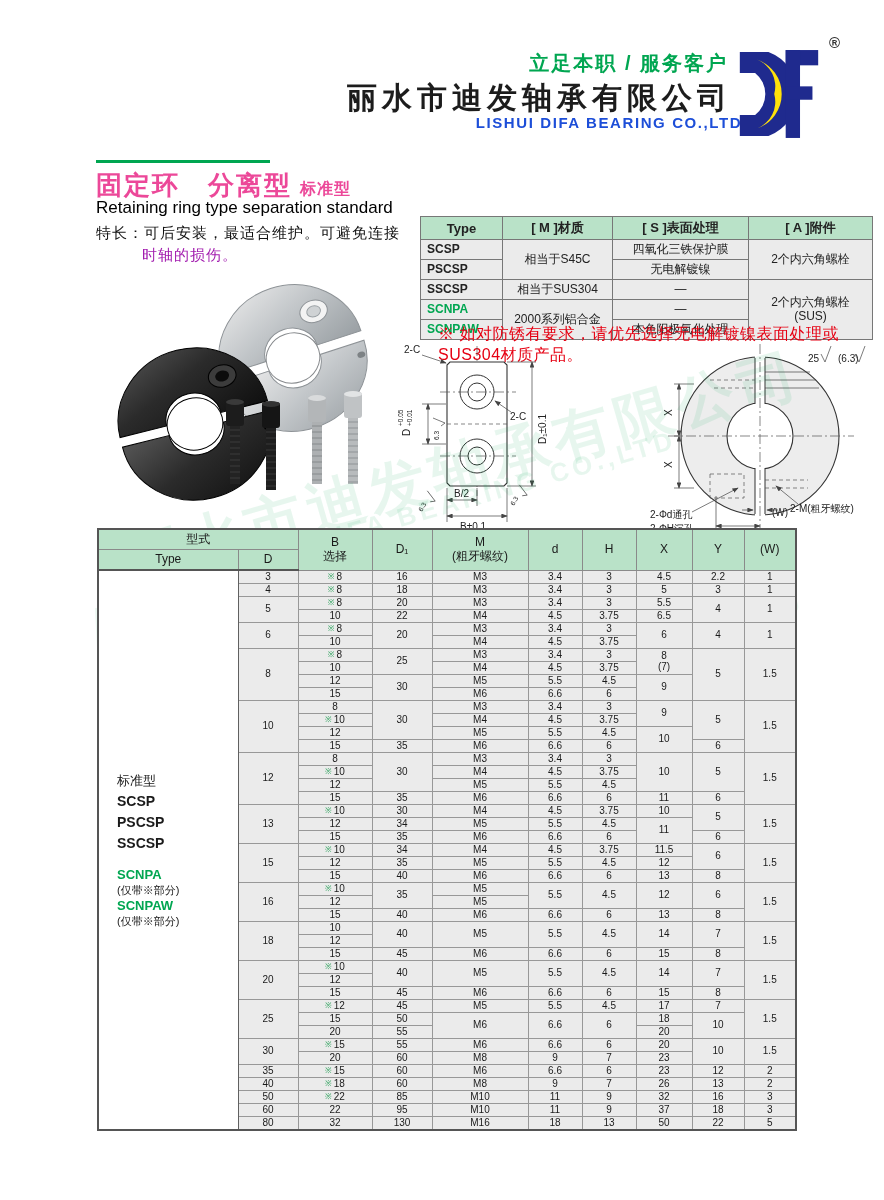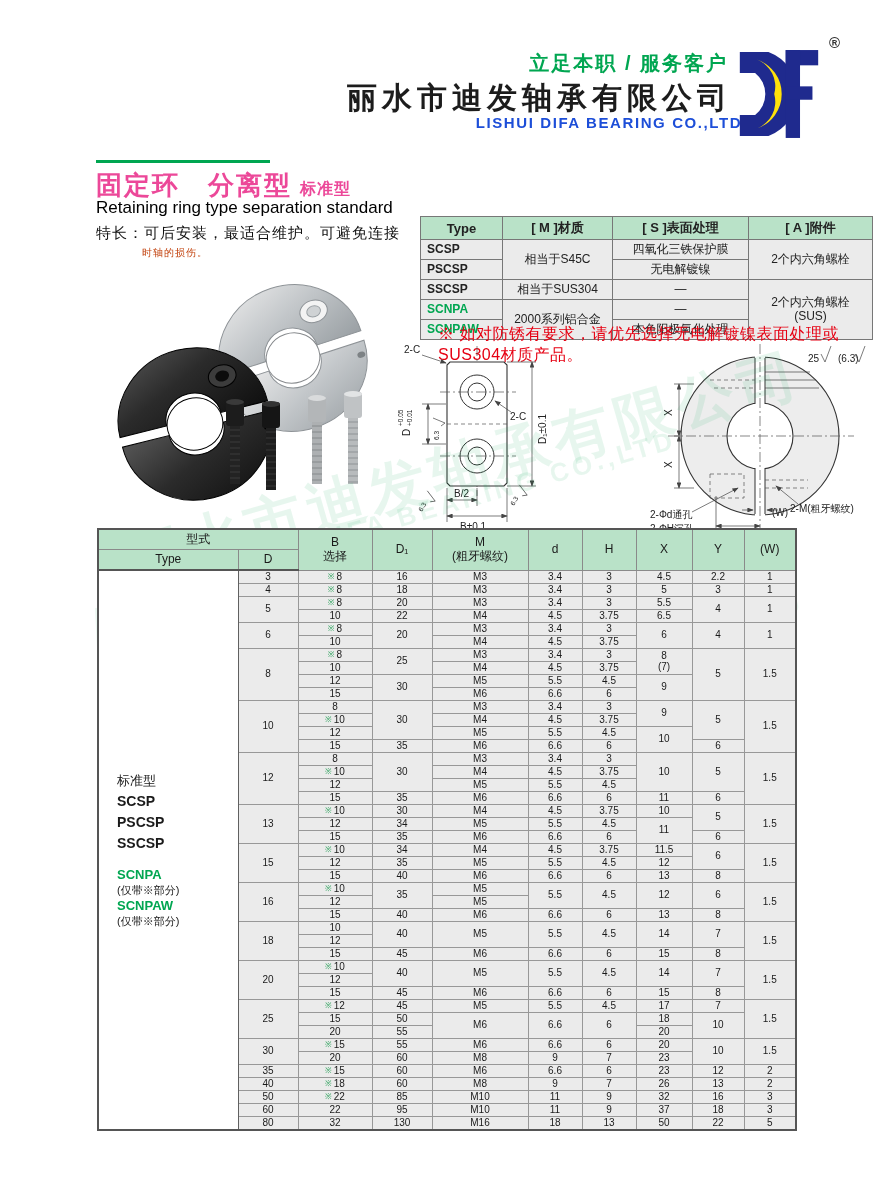--- a/index.html
+++ b/index.html
@@ -13,21 +13,21 @@
   .company-cn{top:78px;right:152px;font-size:30px;font-weight:bold;letter-spacing:5px;color:#1c1c1c;}
   .company-en{top:114px;right:136px;font-size:15px;font-weight:bold;letter-spacing:1.6px;color:#1d4ed8;}
   .logo-box{top:46px;right:62px;width:86px;height:96px;}
   .reg-mark{top:34px;right:44px;font-size:15px;color:#333;font-weight:bold;}
   
   .title-rule{top:160px;left:96px;width:174px;height:3px;background:#00a651;}
   .title-cn{top:168px;left:96px;font-size:26px;font-weight:bold;color:#ec4899;letter-spacing:2px;}
   .title-cn .title-sub{font-size:16px;font-weight:bold;margin-left:8px;letter-spacing:1px;}
   .title-en{top:198px;left:96px;font-size:17px;color:#000000;}
   .feature-1{top:224px;left:96px;font-size:15px;color:#111;letter-spacing:1px;}
-  .feature-2{top:246px;left:142px;font-size:10px;color:#c2410c;letter-spacing:1px;}
+  .feature-2{top:246px;left:142px;font-size:15px;color:#a21caf;letter-spacing:1px;}
   
   .type-table-wrap{top:216px;left:420px;width:456px;}
   table{border-collapse:collapse;}
   .ttab{width:452px;table-layout:fixed;}
   .ttab th{background:#b9e2c8;border:1px solid #777;font-size:13px;font-weight:bold;color:#222;height:22px;padding:0 2px;}
   .ttab td{background:#ebebeb;border:1px solid #777;font-size:12px;color:#222;text-align:center;height:19px;padding:0 2px;white-space:pre-line;line-height:1.15;}
   .ttab td.lft{text-align:left;padding-left:6px;font-weight:bold;}
   .ttab td.green, .green{color:#00a651;}
   .type-note{top:324px;left:424px;font-size:16px;color:#e60012;letter-spacing:0.5px;margin-left:14px;}
   

